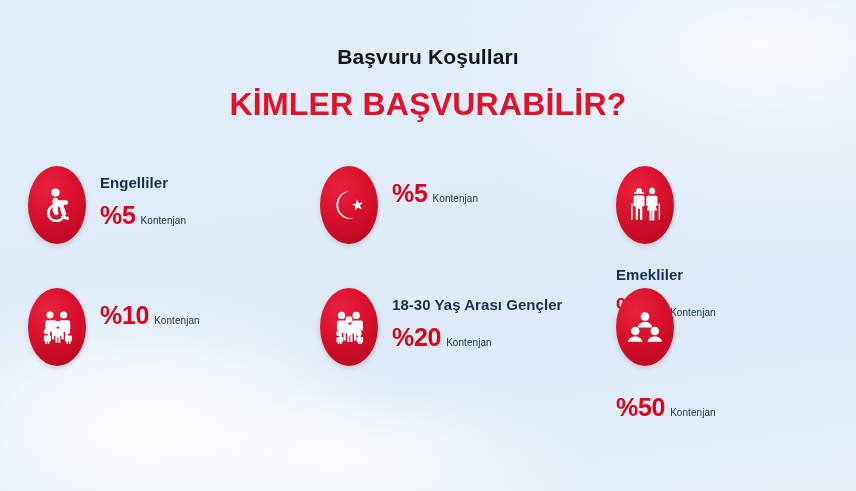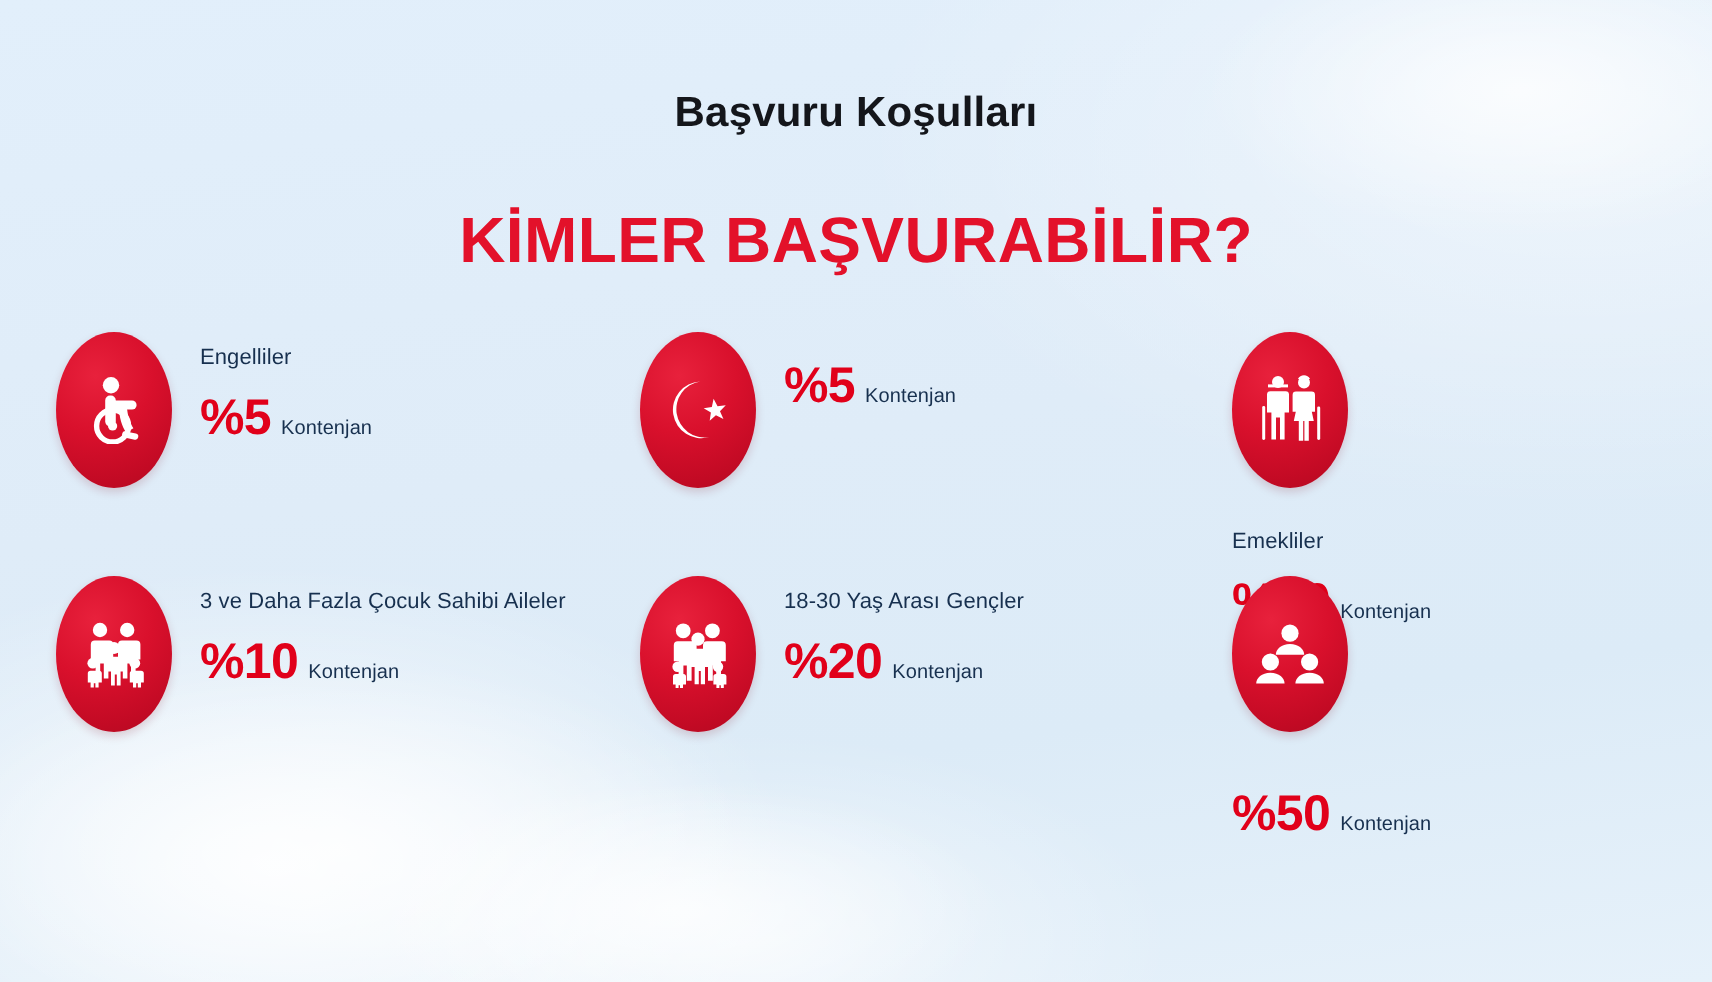--- a/index.html
+++ b/index.html
@@ -44,21 +44,21 @@
     text-align: center;
   }
   .subtitle {
     font-size: 21px;
     font-weight: bold;
     color: #14161b;
     letter-spacing: 0.1px;
     line-height: 1.2;
   }
   .main-title {
-    margin-top: 32px;
+    margin-top: 16px;
     font-size: 32px;
     font-weight: bold;
     color: #e3112a;
     letter-spacing: 0.2px;
     line-height: 1.2;
   }
 
   
   .criteria-grid {
     position: absolute;
@@ -91,22 +91,22 @@
     justify-content: center;
     box-shadow: 0 2px 5px rgba(130, 10, 28, 0.18);
   }
   .icon-badge svg { display: block; }
 
   .item-text {
     padding-top: 6px;
     min-width: 0;
   }
   .item-label {
-    font-size: 11px;
-    font-weight: normal;
+    font-size: 15px;
+    font-weight: bold;
     color: #17304f;
     line-height: 1.45;
     letter-spacing: 0.05px;
   }
   .quota-line {
     margin-top: 7px;
     display: flex;
     align-items: baseline;
     gap: 5px;
     white-space: nowrap;
@@ -216,21 +216,20 @@
             <path d="M19.0 10.2 h9.2 a2.0 2.0 0 0 1 2.0 2.0 v7.6 h-2.4 v9.4 h-2.3 v-7.4 h-1.8 v7.4 h-2.3 v-9.4 h-2.4 v-7.6 a2.0 2.0 0 0 1 2.0 -2.0 Z" fill="#ffffff"></path>
             <circle cx="17.0" cy="14.0" r="3.0" fill="#ffffff"></circle>
             <path d="M13.4 18.4 h7.2 a1.6 1.6 0 0 1 1.6 1.6 v5.8 h-1.9 v7.0 h-1.9 v-5.6 h-1.0 v5.6 h-1.9 v-7.0 h-1.9 v-5.8 a1.6 1.6 0 0 1 1.6 -1.6 Z" fill="#ffffff"></path>
             <circle cx="6.4" cy="21.6" r="2.7" fill="#ffffff"></circle>
             <path d="M3.3 25.4 h6.2 a1.4 1.4 0 0 1 1.4 1.4 v4.4 h-1.6 v2.6 h-1.6 v-2.2 h-0.8 v2.2 h-1.6 v-2.6 h-1.4 v-4.4 a1.4 1.4 0 0 1 1.4 -1.4 Z" fill="#ffffff"></path>
             <circle cx="27.4" cy="21.6" r="2.7" fill="#ffffff"></circle>
             <path d="M24.3 25.4 h6.2 a1.4 1.4 0 0 1 1.4 1.4 v4.4 h-1.4 v2.6 h-1.6 v-2.2 h-0.8 v2.2 h-1.6 v-2.6 h-1.6 v-4.4 a1.4 1.4 0 0 1 1.4 -1.4 Z" fill="#ffffff"></path>
           </svg>
         </div>
         <div class="item-text">
-          <div class="item-label">3 ve Daha Fazla Çocuk Sahibi Aileler</div>
           <div class="quota-line">
             <span class="quota-value">%10</span>
             <span class="quota-word">Kontenjan</span>
           </div>
         </div>
       </div>
 
       <div class="criteria-item col-1">
         <div class="icon-badge">
           <svg width="34" height="34" viewBox="0 0 34 34" aria-hidden="true">

